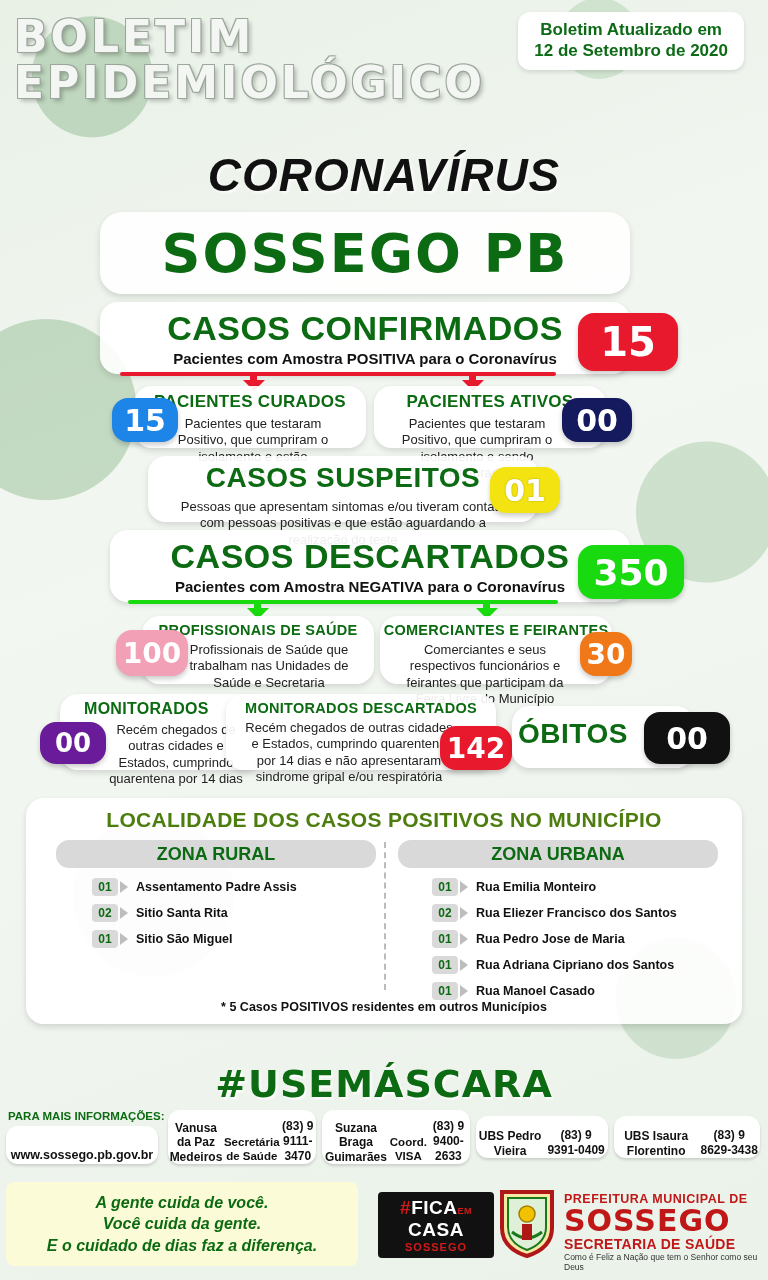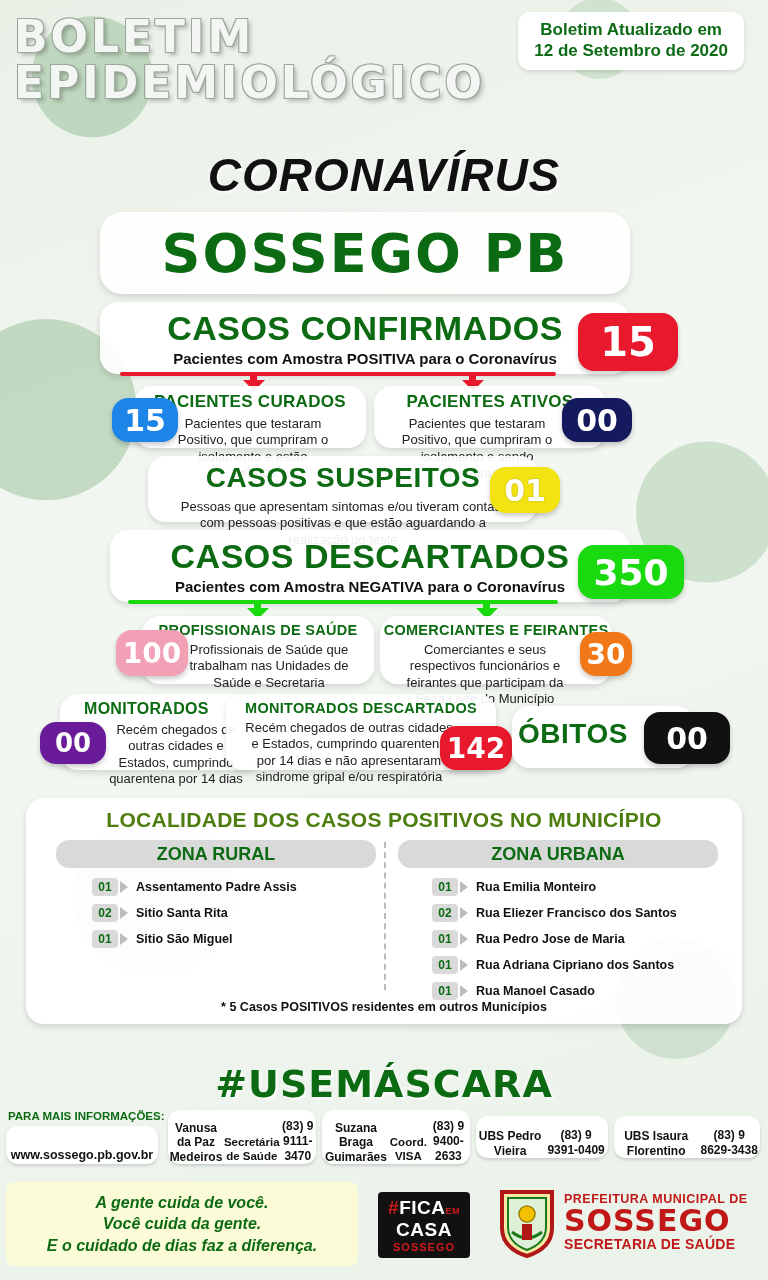--- a/index.html
+++ b/index.html
@@ -179,21 +179,21 @@
   .pledge {
     position: absolute; left: 6px; top: 4px; width: 352px; height: 84px;
     background: #fcfbd8; border-radius: 8px;
     display: flex; flex-direction: column; align-items: center; justify-content: center;
   }
   .pledge div {
     font-weight: bold; font-style: italic; font-size: 16px; color: #0c6b12;
     line-height: 1.35;
   }
   .fica {
-    position: absolute; left: 378px; top: 14px; width: 92px; height: 66px;
+    position: absolute; left: 378px; top: 14px; width: 116px; height: 66px;
     background: #111; border-radius: 4px; color: #fff;
     display: flex; flex-direction: column; align-items: center; justify-content: center;
   }
   .fica .l1 { font-weight: bold; font-size: 19px; letter-spacing: .5px; }
   .fica .l1 .hash { color: #d11a1a; }
   .fica .l2 { font-weight: bold; font-size: 19px; letter-spacing: .5px; }
   .fica .l3 { font-weight: bold; font-size: 11px; color: #d11a1a; letter-spacing: 1px; }
   .fica .em { font-size: 9px; color: #d11a1a; font-weight: bold; }
   .brasao {
     position: absolute; left: 498px; top: 10px; width: 58px; height: 70px;
@@ -408,16 +408,17 @@
         <circle cx="29" cy="26" r="8" fill="#f2c200" stroke="#a08000" stroke-width="1.5"></circle>
         <path d="M14 44 Q29 56 44 44" stroke="#1a7a1a" stroke-width="3" fill="none"></path>
         <rect x="24" y="36" width="10" height="16" fill="#b01818"></rect>
       </svg>
     </div>
 
     <div class="pref">
       <div class="p1">PREFEITURA MUNICIPAL DE</div>
       <div class="p2">SOSSEGO</div>
       <div class="p3">SECRETARIA DE SAÚDE</div>
+      <div class="p4">Como é Feliz a Nação que tem o Senhor como seu Deus</div>
     </div>
   </div>
 
 </div>
 
 </body></html>

